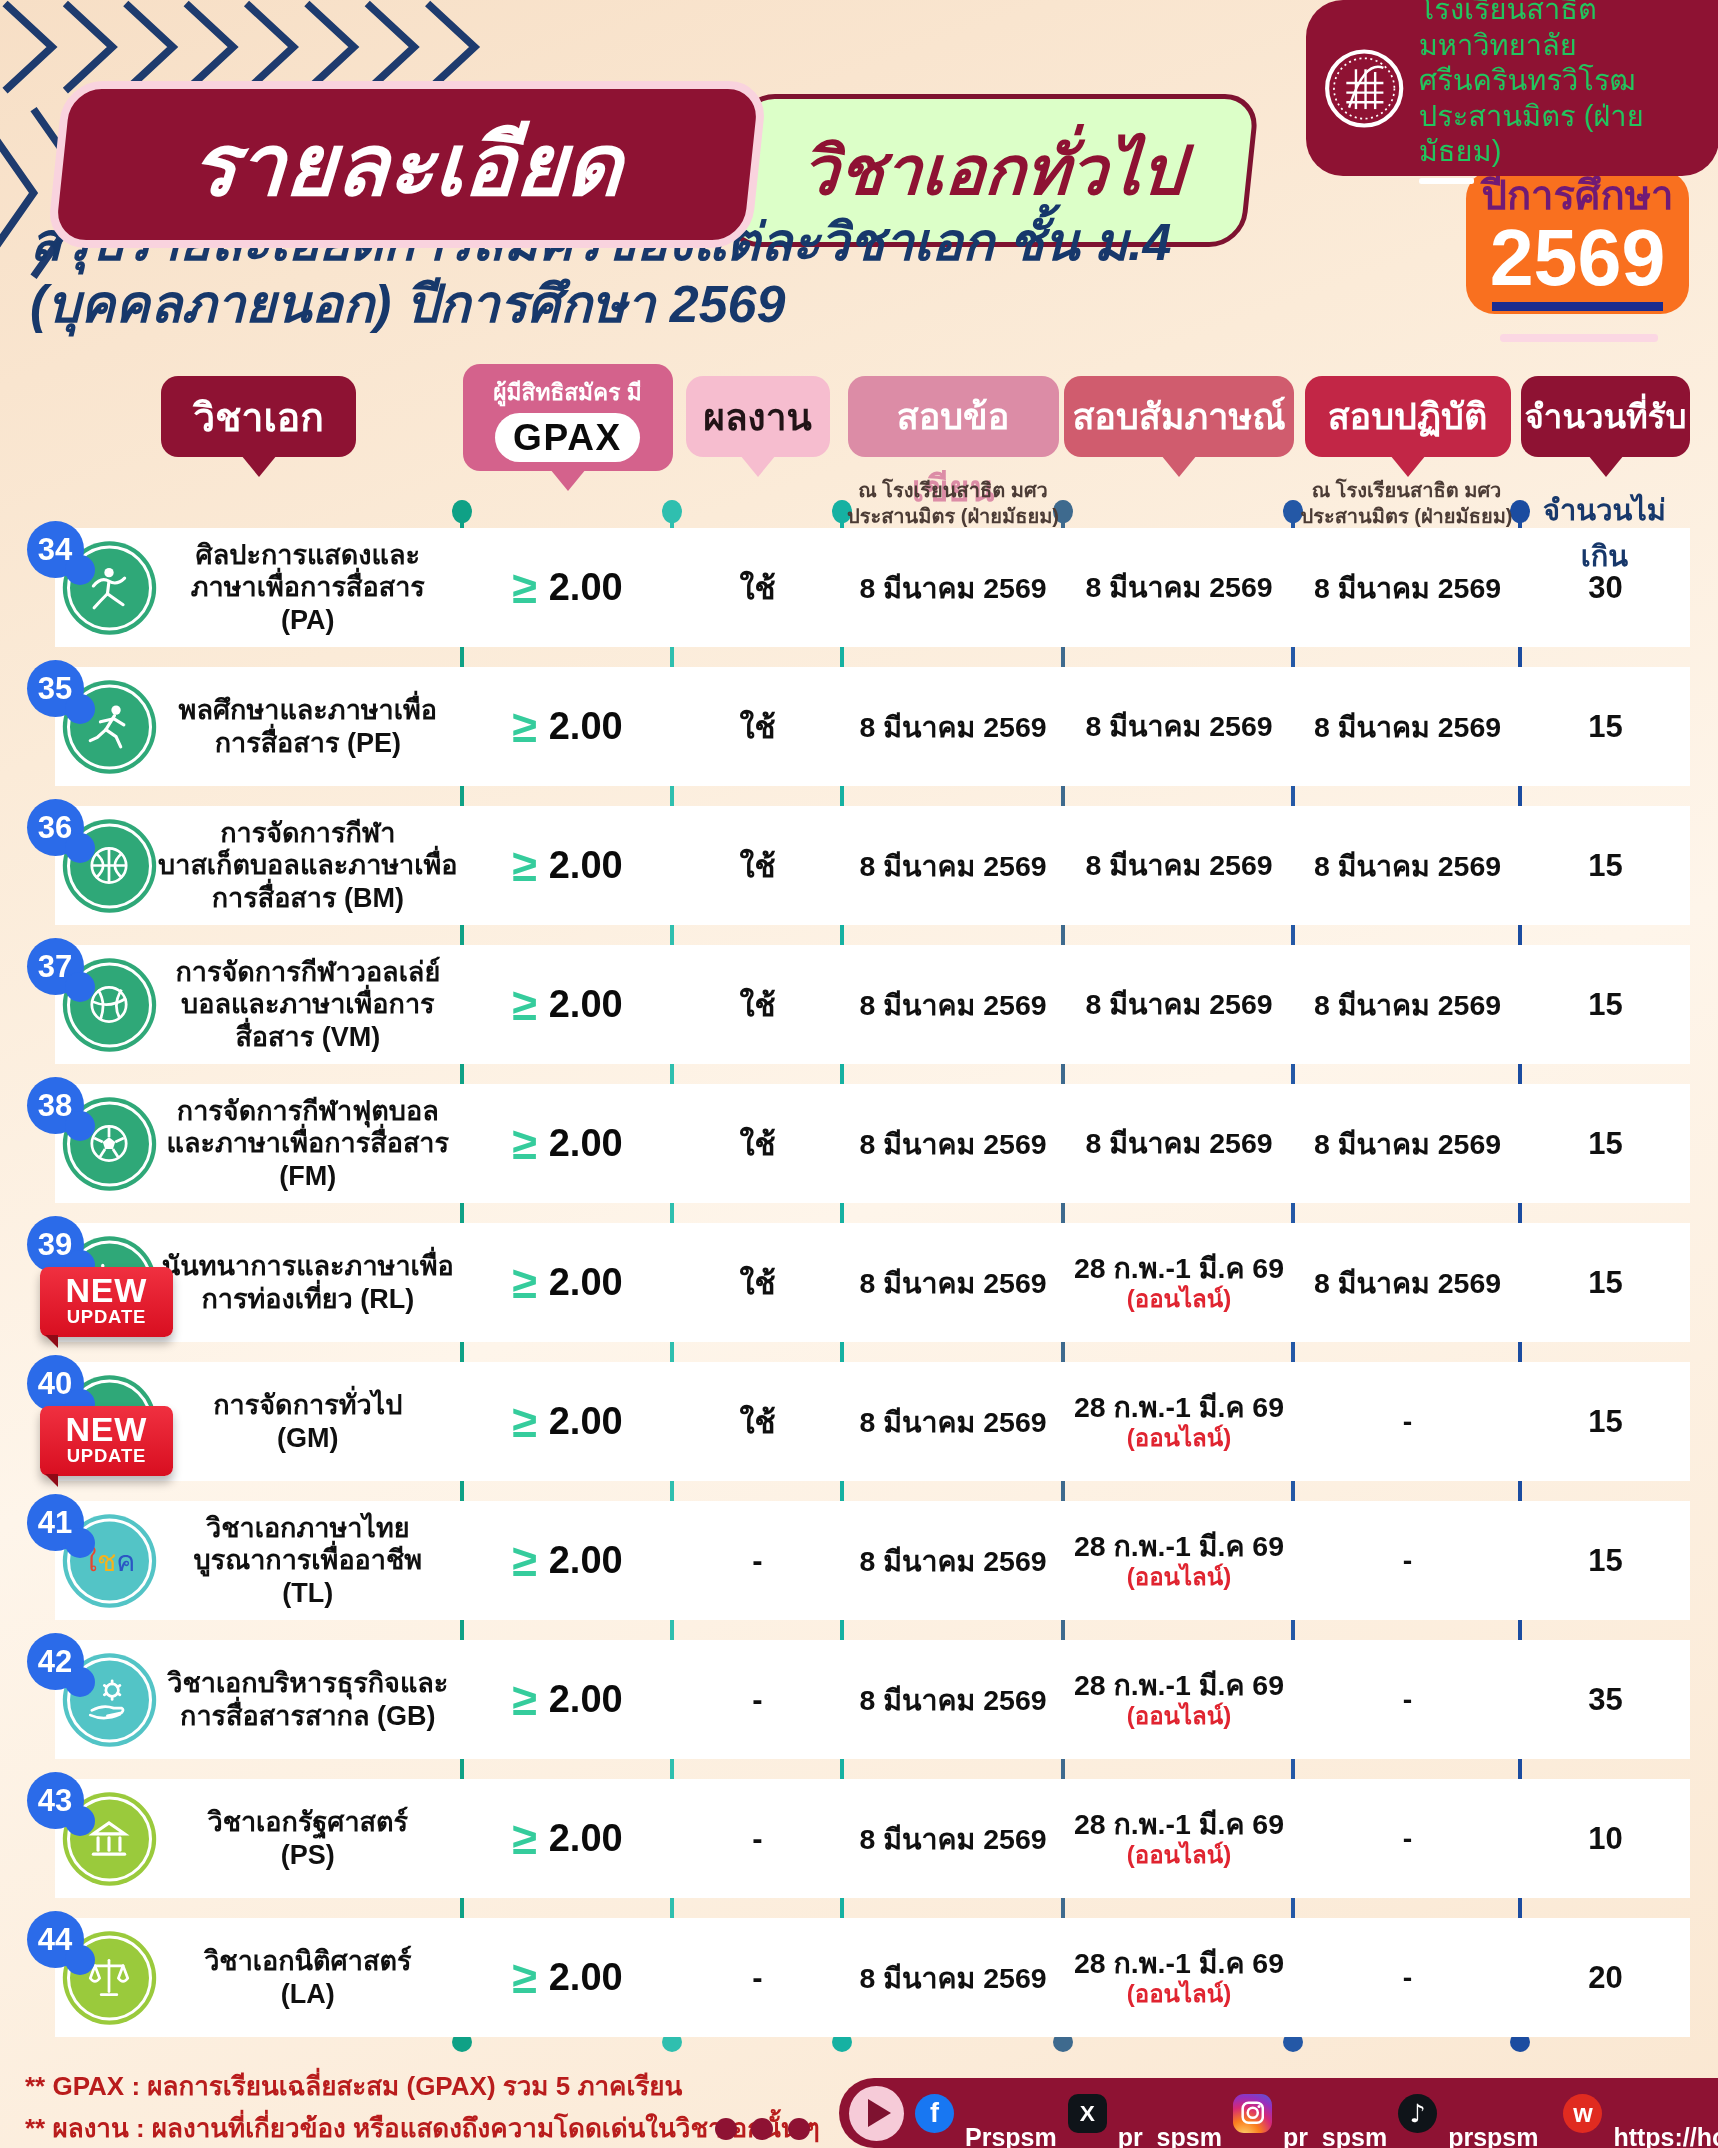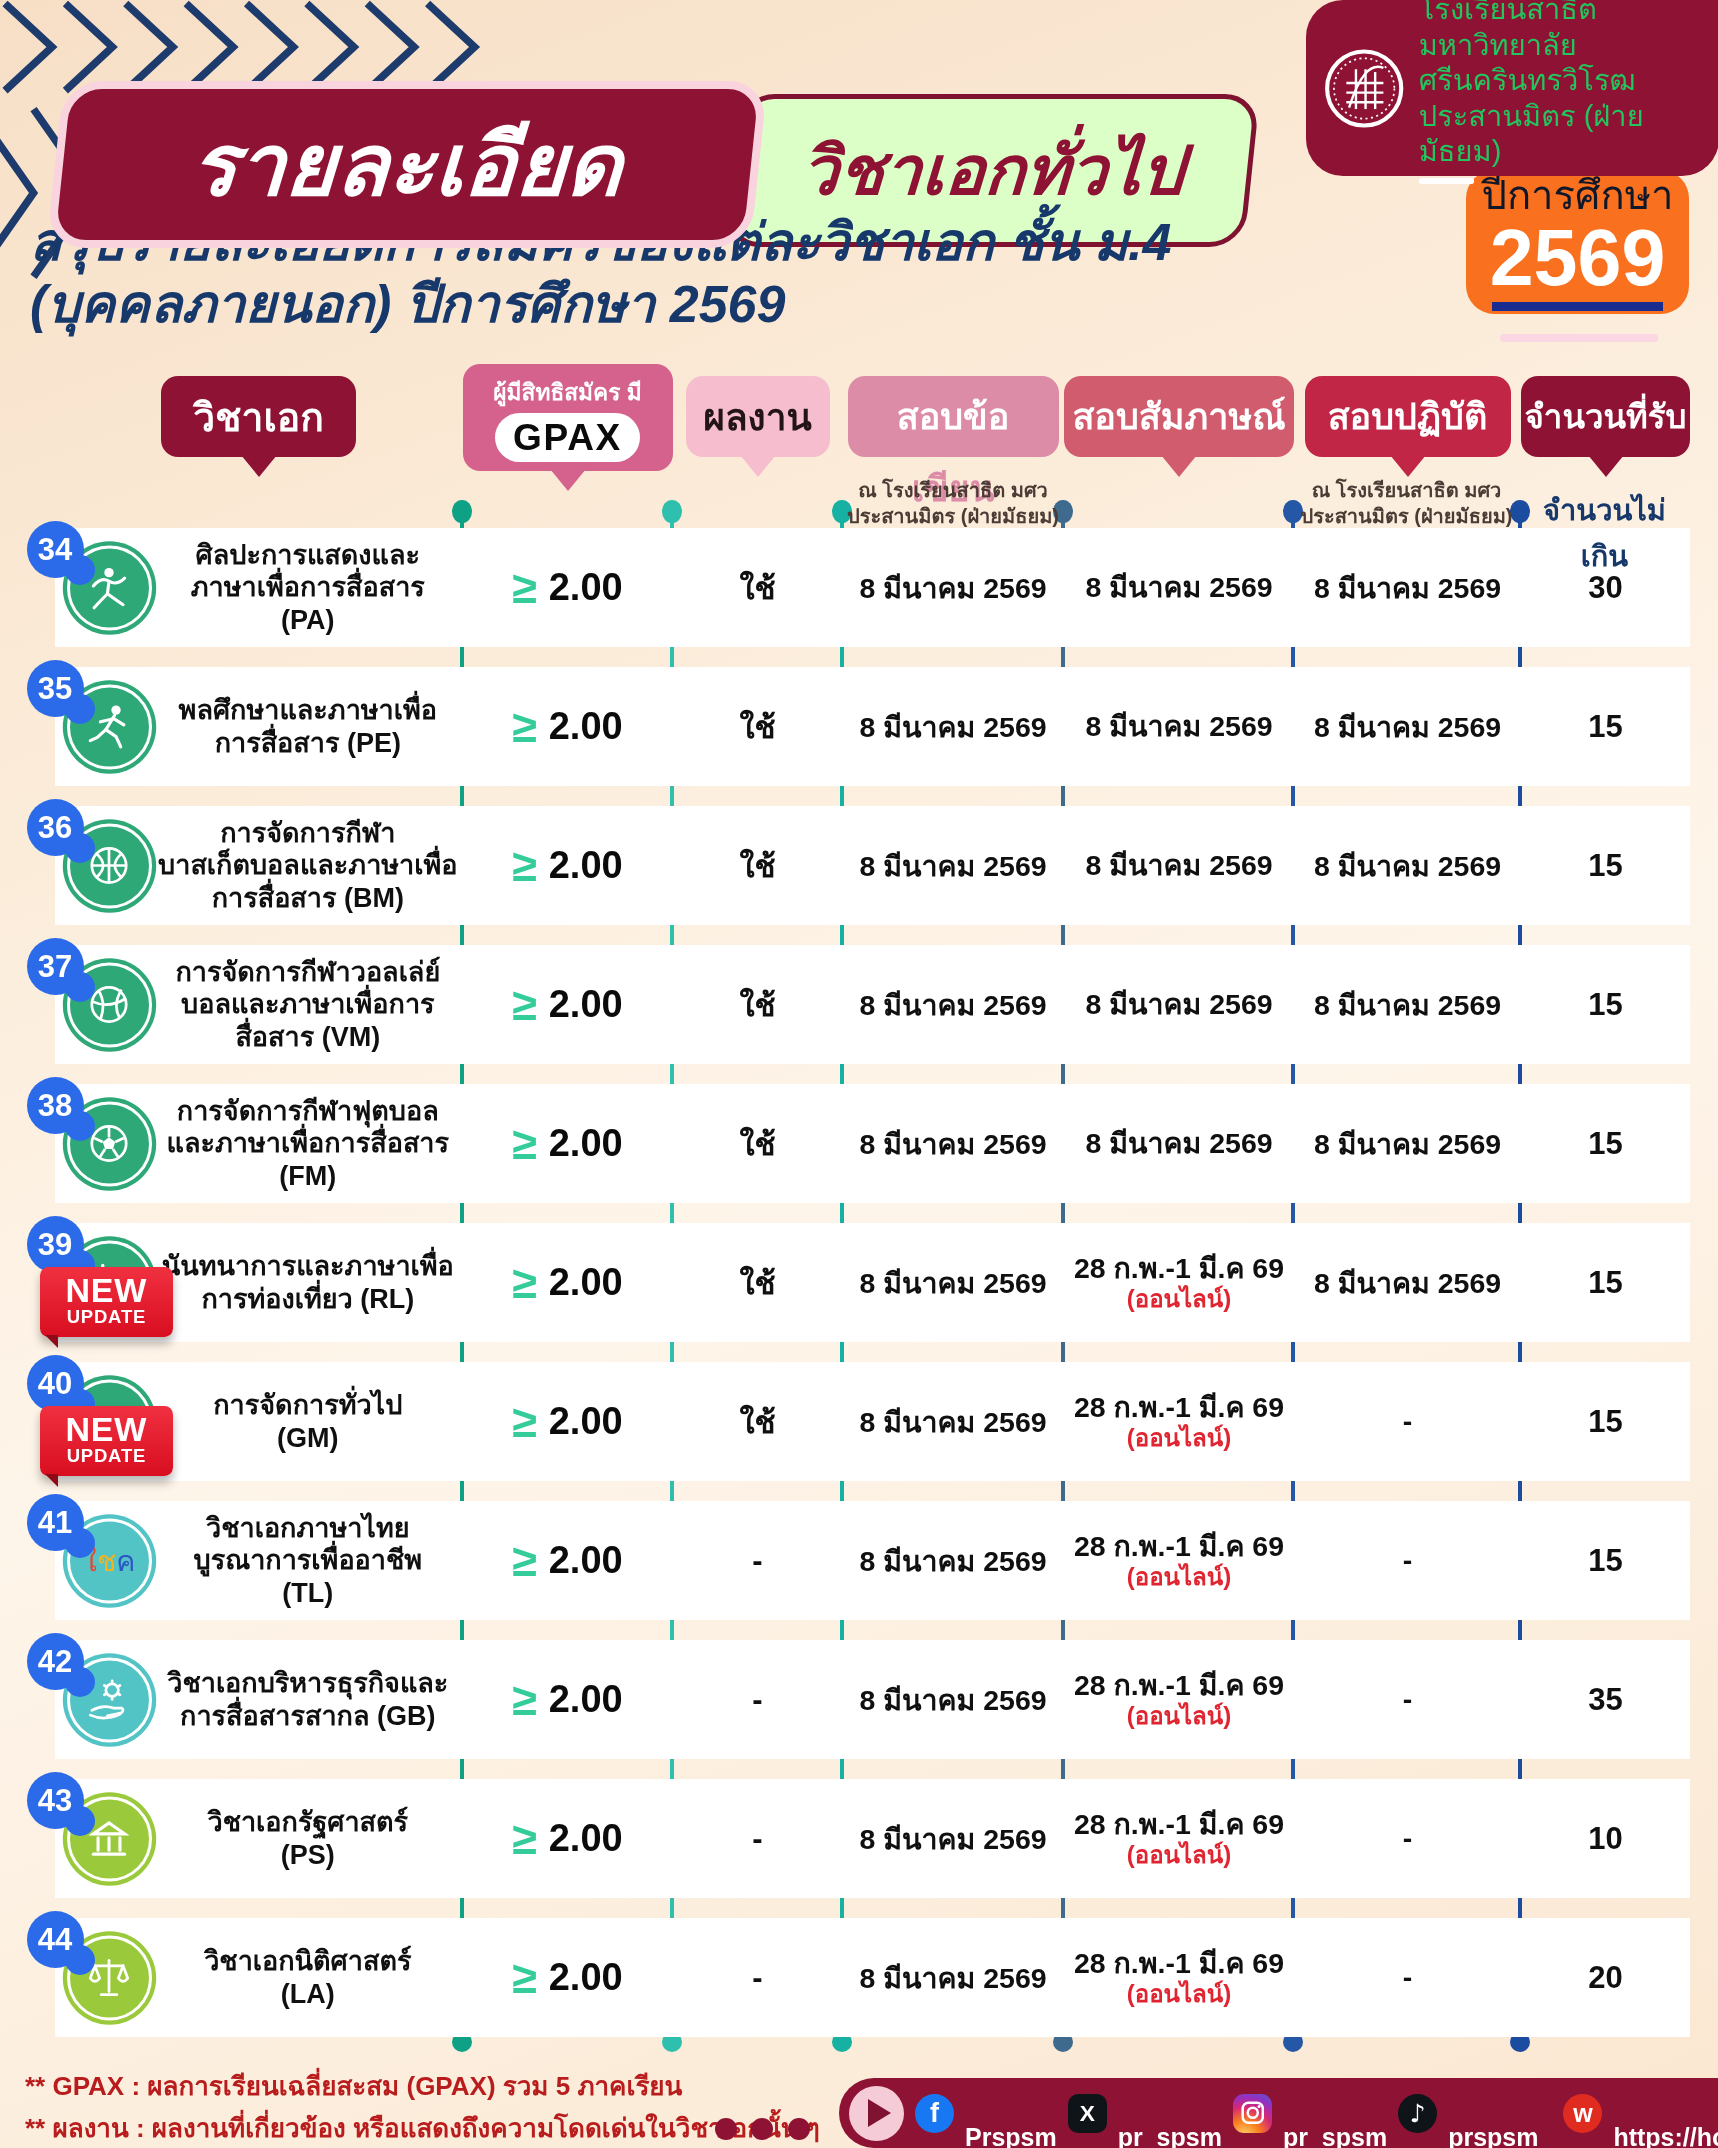--- a/index.html
+++ b/index.html
@@ -20,21 +20,21 @@
     display:flex;align-items:center;justify-content:center;z-index:2;}
   .subtitle-badge span{color:#8E1233;font-size:67px;font-weight:800;font-style:italic;transform:skewX(3deg);}
   
   .logo-box{position:absolute;left:1306px;top:0;width:413px;height:176px;background:#8E1233;
     border-radius:37px 0 37px 37px;display:flex;align-items:center;gap:13.4px;box-sizing:border-box;padding:8.4px 11.7px 8.4px 17px;z-index:4;}
   .logo-text{color:#22c55e;font-weight:400;font-size:29px;line-height:1.22;}
   .logo-underline{width:55px;height:5.9px;background:#fff;margin-top:8.4px;border-radius:2.5px;}
   
   .year-box{position:absolute;left:1466px;top:170px;width:223px;height:144px;background:#F9701F;border-radius:28.5px;
     display:flex;flex-direction:column;align-items:center;justify-content:center;z-index:3;}
-  .year-label{color:#0f172a;font-size:40px;font-weight:400;line-height:1.1;}
+  .year-label{color:#701a75;font-size:40px;font-weight:700;line-height:1.1;}
   .year-value{color:#fff;font-size:79px;font-weight:800;line-height:1.05;}
   .year-underline{width:171px;height:9.2px;background:#1A2C8F;margin-top:1.7px;}
   .pink-line{position:absolute;left:1500px;top:334px;width:158px;height:7.6px;background:#FBD7E3;border-radius:3.4px;}
   
   .heading{position:absolute;left:30px;top:211px;color:#17386B;font-weight:800;font-style:italic;
     font-size:52px;line-height:1.2;z-index:2;}
   
   .col-heads{position:absolute;left:55px;top:376px;width:1635px;display:grid;
     grid-template-columns:407px 211px 169px 222px 230px 227px 169px;z-index:2;}
   .head-cell{display:flex;justify-content:center;align-items:flex-start;position:relative;}

